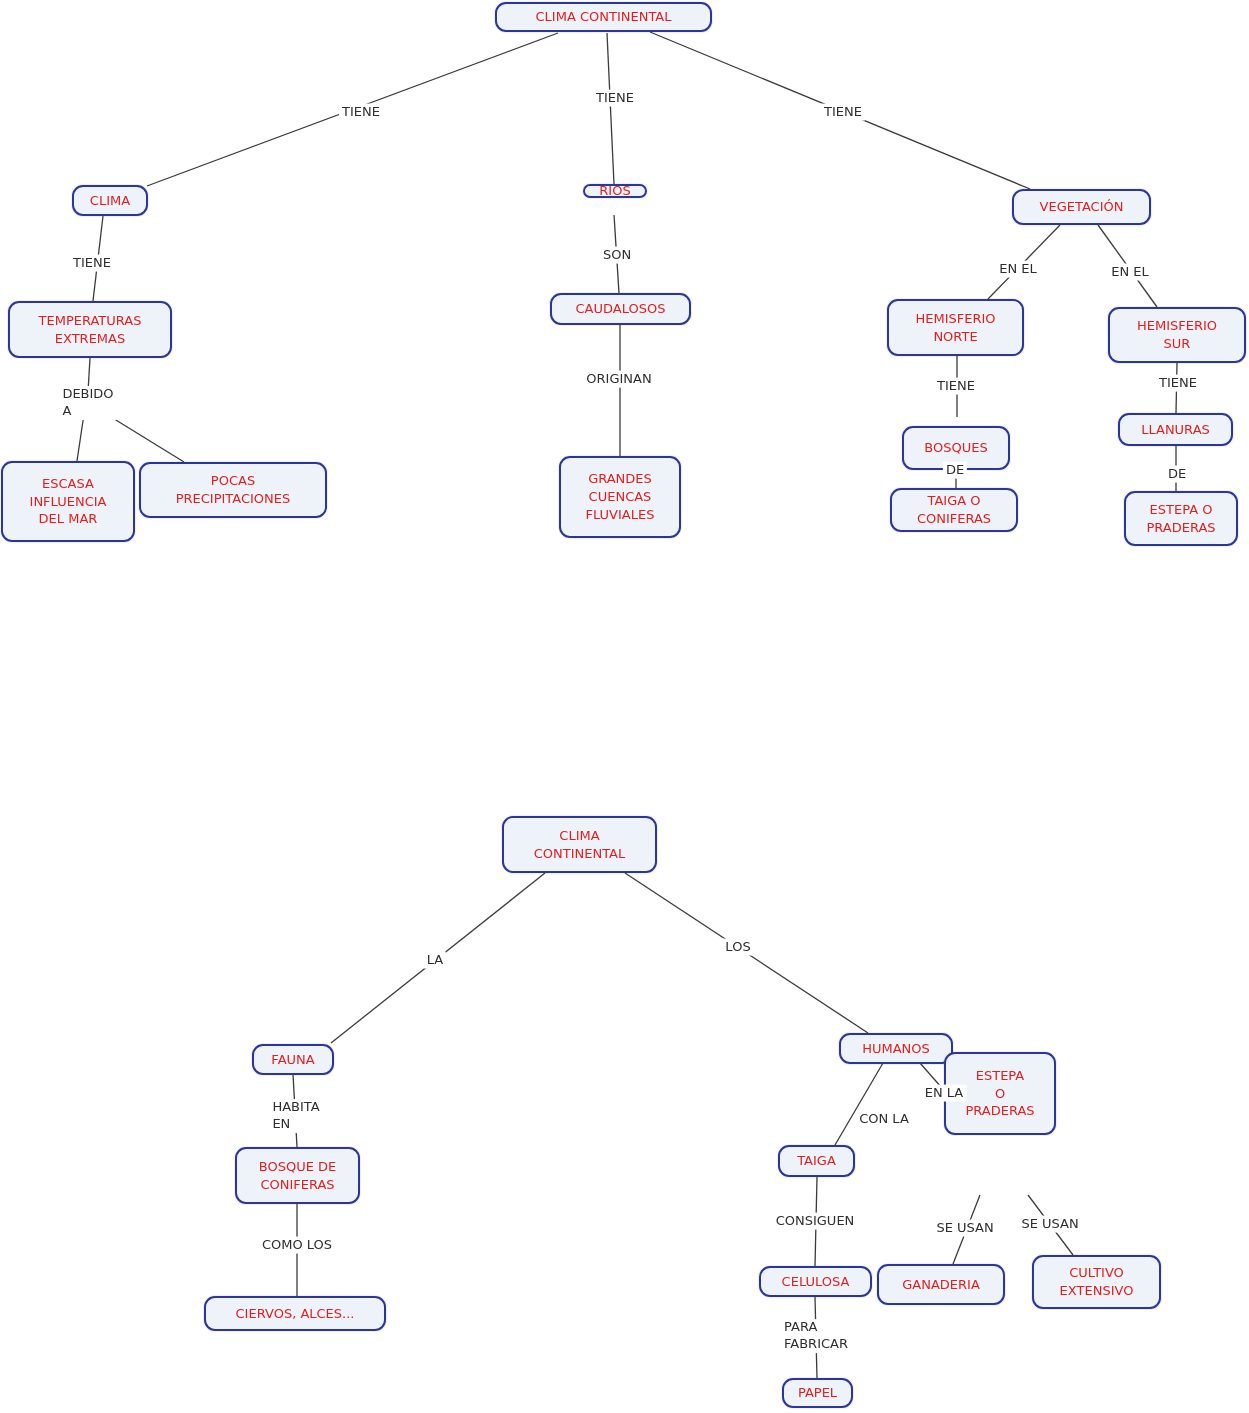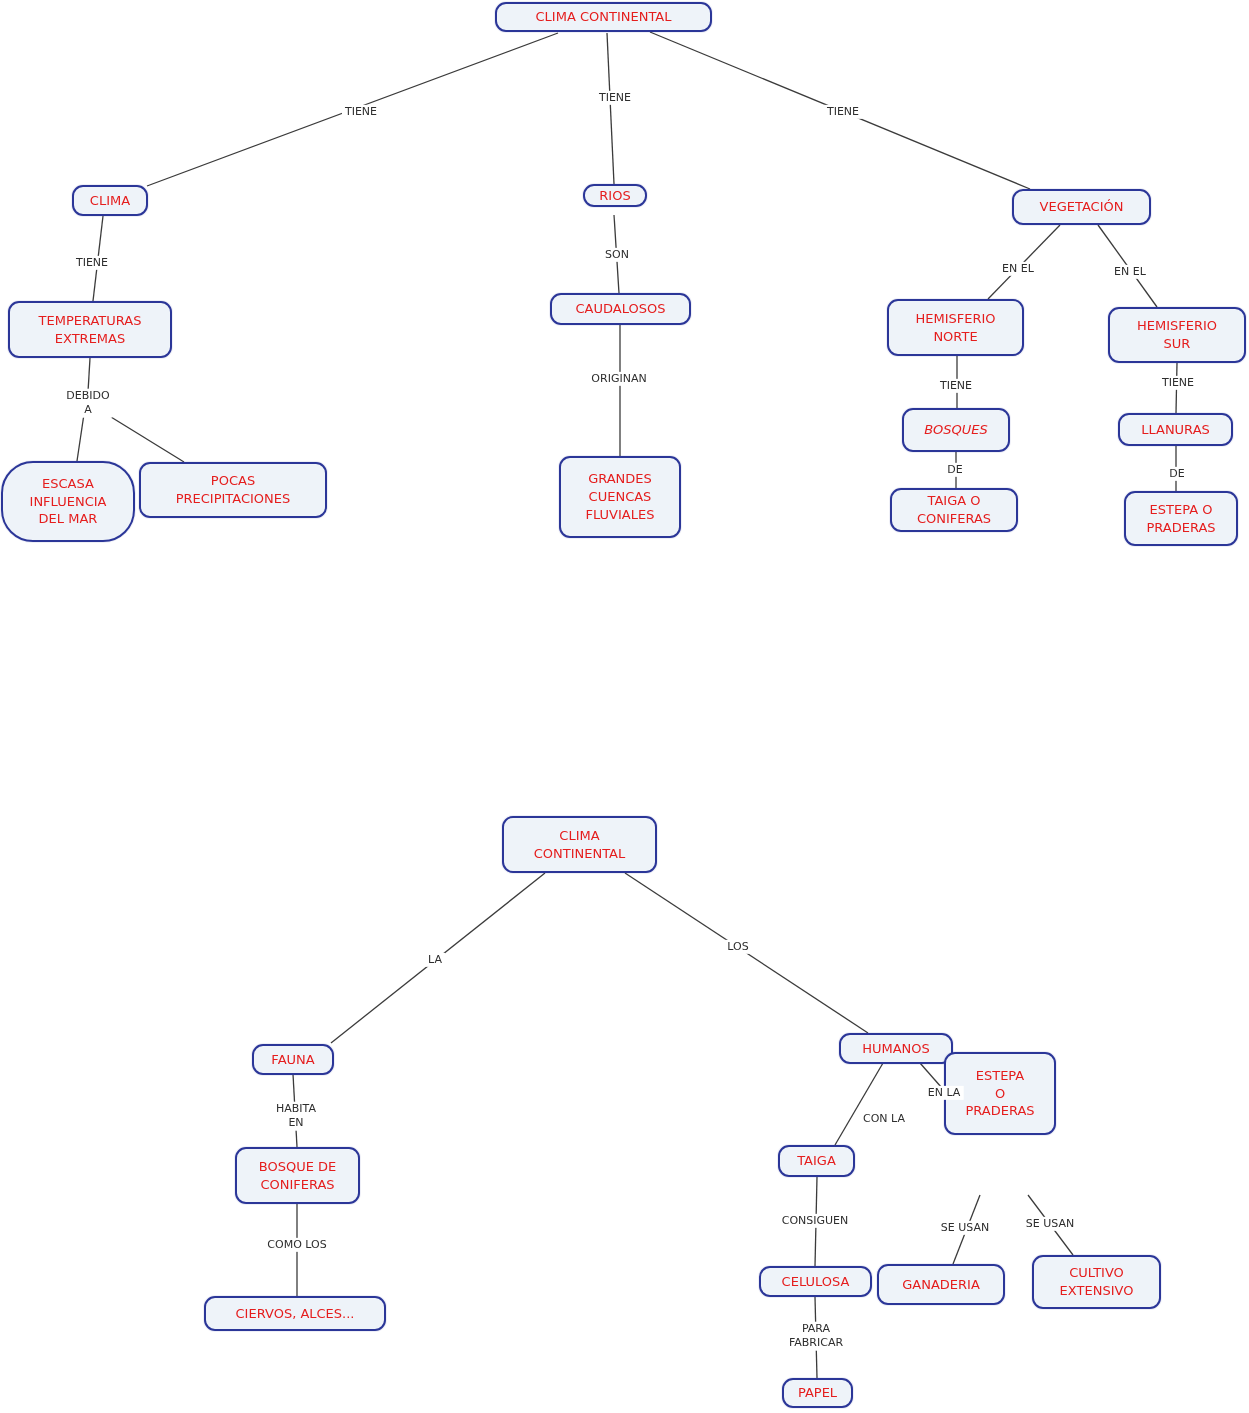--- a/index.html
+++ b/index.html
@@ -33,23 +33,23 @@
     line-height:1.38;
     white-space:pre-line;
     padding:1px 4px;
     box-shadow:0 0 0 1px rgba(43,54,152,0.08);
   }
   .link-label{
     position:absolute;
     transform:translate(-50%,-50%);
     background:var(--background);
     color:var(--link-text);
-    font-size:11px;
+    font-size:13px;
     line-height:1.3;
-    text-align:center;
+    text-align:left;
     white-space:pre-line;
     padding:0 3px;
   }
 </style>
 </head>
 <body>
 
 <div id="canvas">
 
   <svg id="edges" viewBox="0 0 1249 1413">
@@ -79,36 +79,36 @@
     <line x1="817" y1="1177" x2="815" y2="1266"></line>
     <line x1="815" y1="1297" x2="817" y2="1378"></line>
     <line x1="980" y1="1195" x2="953" y2="1264"></line>
     <line x1="1028" y1="1195" x2="1073" y2="1255"></line>
   </svg>
 
   <div class="node" style="left:495px;top:2px;width:217px;height:30px;">CLIMA CONTINENTAL</div>
   <div class="node" style="left:72px;top:185px;width:76px;height:31px;">CLIMA</div>
   <div class="node" style="left:8px;top:301px;width:164px;height:57px;">TEMPERATURAS
 EXTREMAS</div>
-  <div class="node" style="left:1px;top:461px;width:134px;height:81px;border-radius:32px;">ESCASA
+  <div class="node" style="left:1px;top:461px;width:134px;height:81px;">ESCASA
 INFLUENCIA
 DEL MAR</div>
   <div class="node" style="left:139px;top:462px;width:188px;height:56px;">POCAS
 PRECIPITACIONES</div>
-  <div class="node" style="left:583px;top:184px;width:64px;height:23px;">RIOS</div>
+  <div class="node" style="left:583px;top:184px;width:64px;height:14px;">RIOS</div>
   <div class="node" style="left:550px;top:293px;width:141px;height:32px;">CAUDALOSOS</div>
   <div class="node" style="left:559px;top:456px;width:122px;height:82px;">GRANDES
 CUENCAS
 FLUVIALES</div>
   <div class="node" style="left:1012px;top:189px;width:139px;height:36px;">VEGETACIÓN</div>
   <div class="node" style="left:887px;top:299px;width:137px;height:57px;">HEMISFERIO
 NORTE</div>
   <div class="node" style="left:1108px;top:307px;width:138px;height:56px;">HEMISFERIO
 SUR</div>
-  <div class="node" style="left:902px;top:408px;width:108px;height:44px;font-style:italic;">BOSQUES</div>
+  <div class="node" style="left:902px;top:426px;width:108px;height:44px;">BOSQUES</div>
   <div class="node" style="left:890px;top:488px;width:128px;height:44px;">TAIGA O
 CONIFERAS</div>
   <div class="node" style="left:1118px;top:413px;width:115px;height:33px;">LLANURAS</div>
   <div class="node" style="left:1124px;top:491px;width:114px;height:55px;">ESTEPA O
 PRADERAS</div>
 
   <div class="link-label" style="left:361px;top:112px;">TIENE</div>
   <div class="link-label" style="left:615px;top:98px;">TIENE</div>
   <div class="link-label" style="left:843px;top:112px;">TIENE</div>
   <div class="link-label" style="left:92px;top:263px;">TIENE</div>

